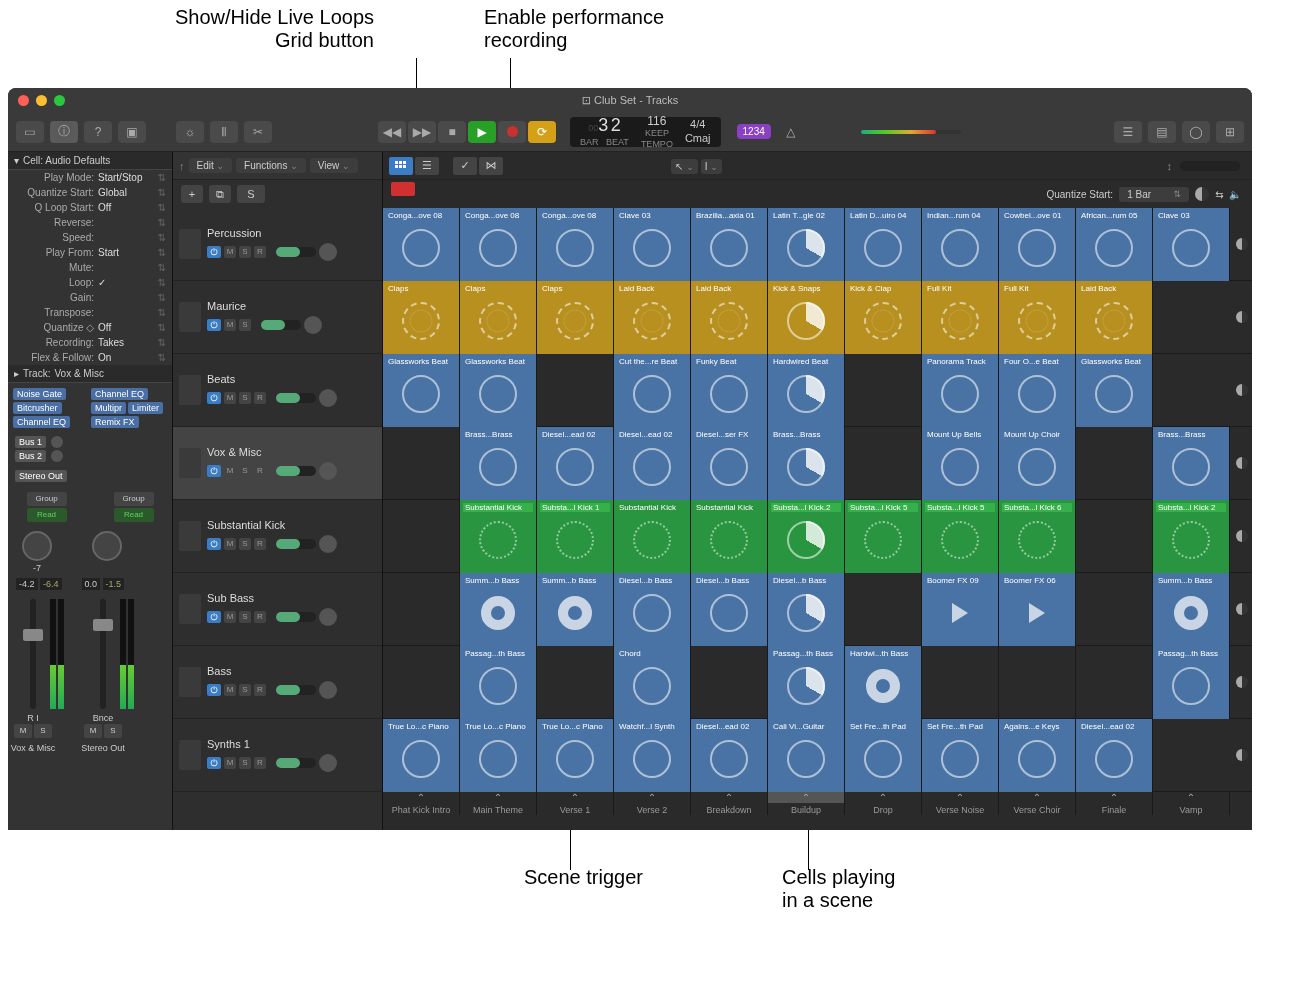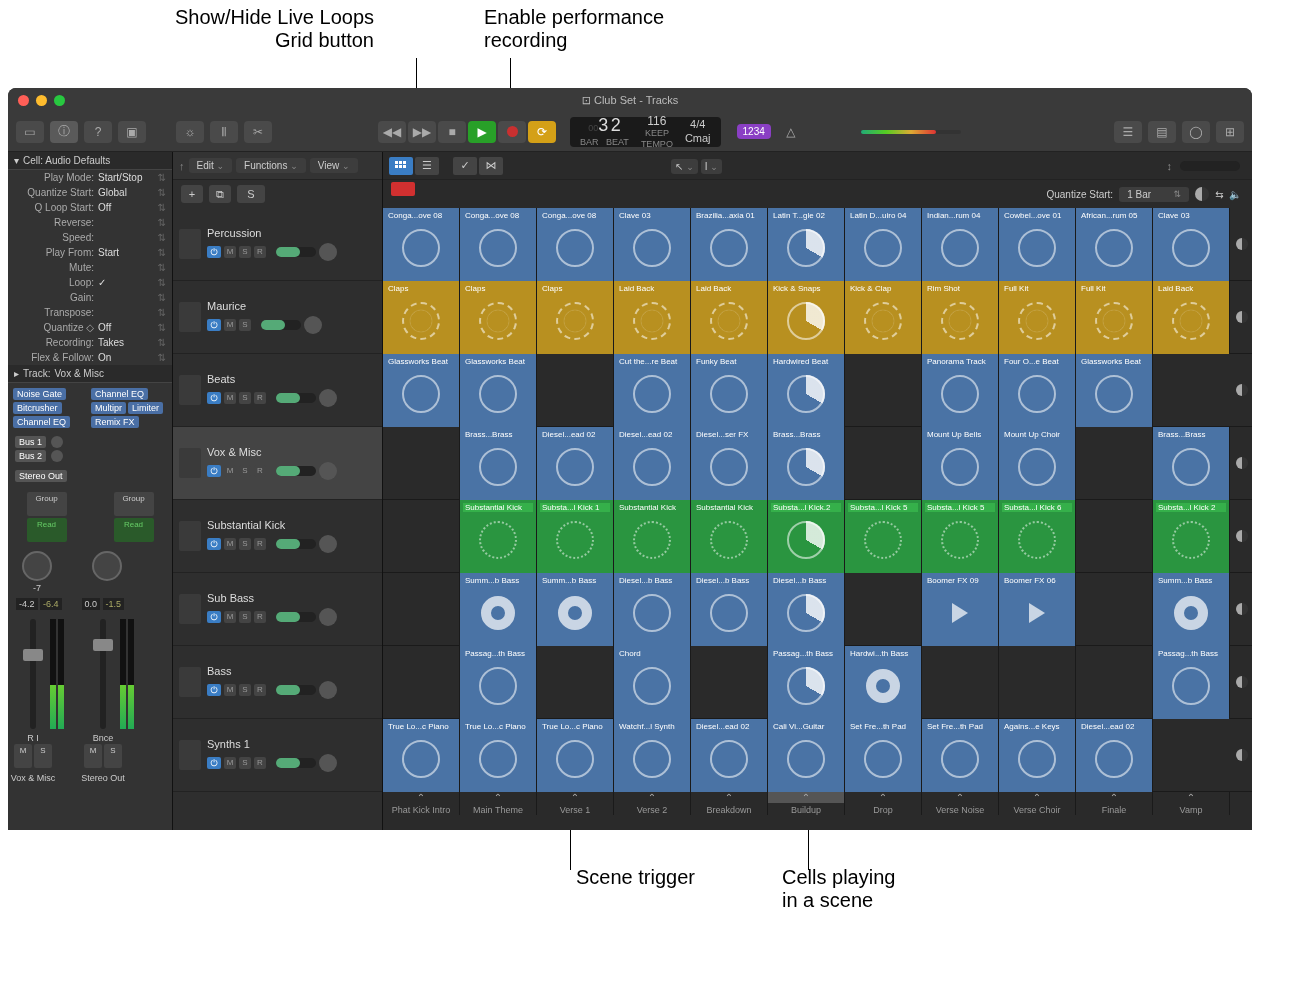--- a/index.html
+++ b/index.html
@@ -33,21 +33,21 @@
 .chip { display:inline-block; background:#4a6fa5; color:#fff; padding:1px 4px; border-radius:2px; margin:1px; font-size:9px; }
 .bus { background:#555; }
 .knob { width:30px; height:30px; border-radius:50%; background:#444; border:2px solid #666; position:relative; }
 .fader-sec { display:flex; gap:20px; padding:4px 0; }
 .fader { width:50px; }
 .fader-track { width:6px; height:110px; background:#222; margin:4px auto; position:relative; border-radius:3px; }
 .fader-handle { position:absolute; width:20px; height:12px; background:#888; left:-7px; border-radius:2px; }
 .meter { width:6px; height:110px; background:#111; position:absolute; }
 .meter.l{left:20px}.meter.r{left:28px}
 .meter::after{content:"";position:absolute;bottom:0;width:100%;height:40%;background:linear-gradient(180deg,#6c3,#2a5);}
-.mx-btn{display:inline-block;width:18px;height:24px;background:#444;border-radius:2px;font-size:8px;text-align:center;line-height:14px;margin:1px;}
+.mx-btn{display:inline-block;width:18px;height:14px;background:#444;border-radius:2px;font-size:8px;text-align:center;line-height:14px;margin:1px;}
 .track-list { width:210px; background:#2e2e2e; border-right:1px solid #111; }
 .tl-header { height:28px; background:#333; display:flex; align-items:center; gap:4px; padding:0 6px; border-bottom:1px solid #222; }
 .menu-btn { padding:2px 8px; background:#3d3d3d; border-radius:3px; font-size:10px; color:#ccc; cursor:pointer; }
 .arr { font-size:9px; color:#888; }
 .tl-header2 { height:28px; display:flex; align-items:center; gap:6px; padding:0 8px; }
 .sq-btn { width:22px; height:18px; background:#444; border-radius:3px; display:flex; align-items:center; justify-content:center; }
 .track { height:73px; border-bottom:1px solid #222; display:flex; align-items:center; padding:0 6px; gap:6px; }
 .track.sel { background:#444; }
 .ticon { width:22px; height:30px; background:#3a3a3a; border-radius:2px; }
 .tinfo { flex:1; }
@@ -92,21 +92,21 @@
 <body>
 
 <div class="callout" style="right:930px;top:6px;text-align:right">
     <div style="white-space:pre">Show/Hide Live Loops
 Grid button</div>
   </div>
 <div class="callout" style="left:484px;top:6px">
     <div style="white-space:pre">Enable performance
 recording</div>
   </div>
-<div class="callout" style="left:576px;top:866px">Scene trigger</div>
+<div class="callout" style="left:524px;top:866px">Scene trigger</div>
 <div class="callout" style="left:782px;top:866px">
     <div style="white-space:pre">Cells playing
 in a scene</div>
   </div>
 <div class="callout-line" style="left:416px;top:58px;width:1px;height:105px"></div>
 <div class="callout-line" style="left:510px;top:58px;width:1px;height:142px"></div>
 <div class="callout-line" style="left:570px;top:830px;width:1px;height:40px"></div>
 <div class="callout-line" style="left:808px;top:830px;width:1px;height:40px"></div>
 
 <div class="window">
@@ -575,27 +575,20 @@
               </div>
             </div>
             <div class="cell yellow">
               <div class="cell-lbl" style="">Kick &amp; Clap</div>
               <div class="wave">
                 <div class="ring" style="border-style:dashed"></div>
                 <div class="spikes"></div>
               </div>
             </div>
             <div class="cell yellow">
-              <div class="cell-lbl" style="">Rim Shot</div>
-              <div class="wave">
-                <div class="ring" style="border-style:dashed"></div>
-                <div class="spikes"></div>
-              </div>
-            </div>
-            <div class="cell yellow">
               <div class="cell-lbl" style="">Full Kit</div>
               <div class="wave">
                 <div class="ring" style="border-style:dashed"></div>
                 <div class="spikes"></div>
               </div>
             </div>
             <div class="cell yellow">
               <div class="cell-lbl" style="">Full Kit</div>
               <div class="wave">
                 <div class="ring" style="border-style:dashed"></div>

